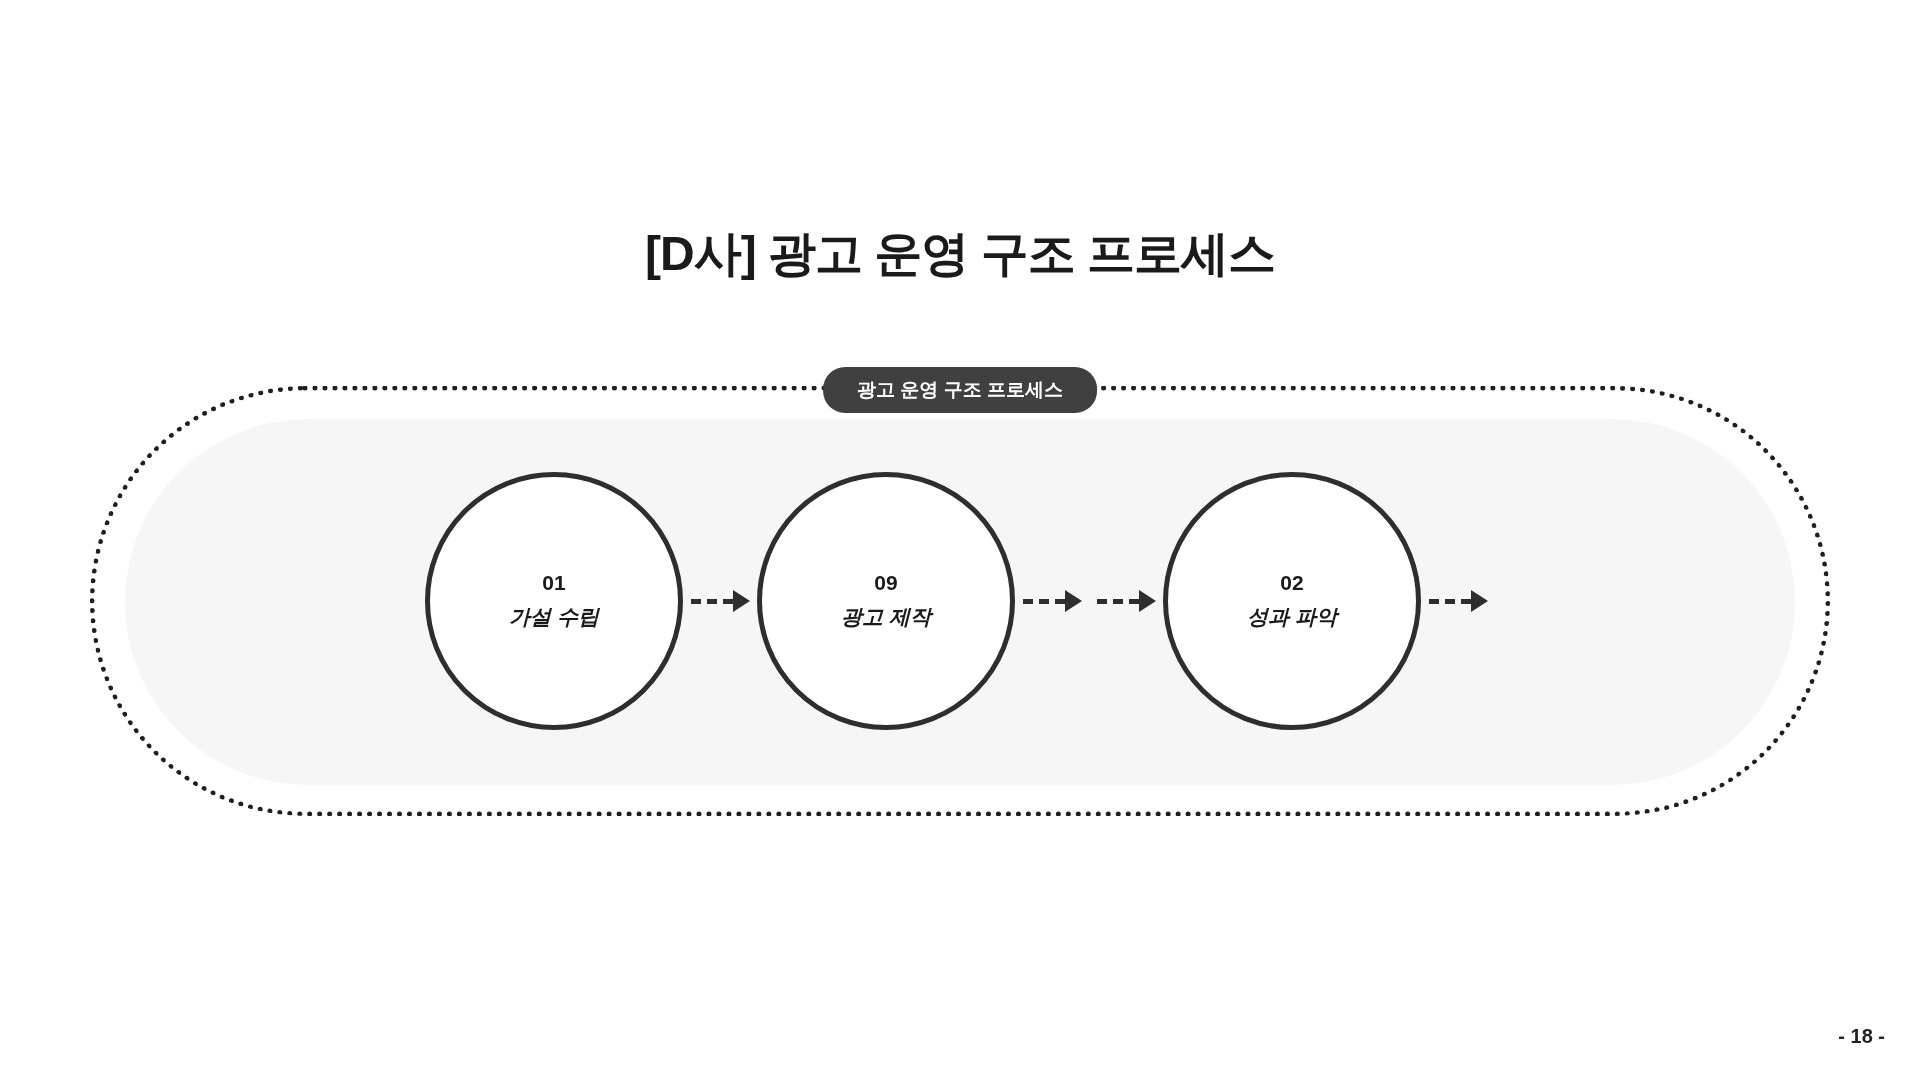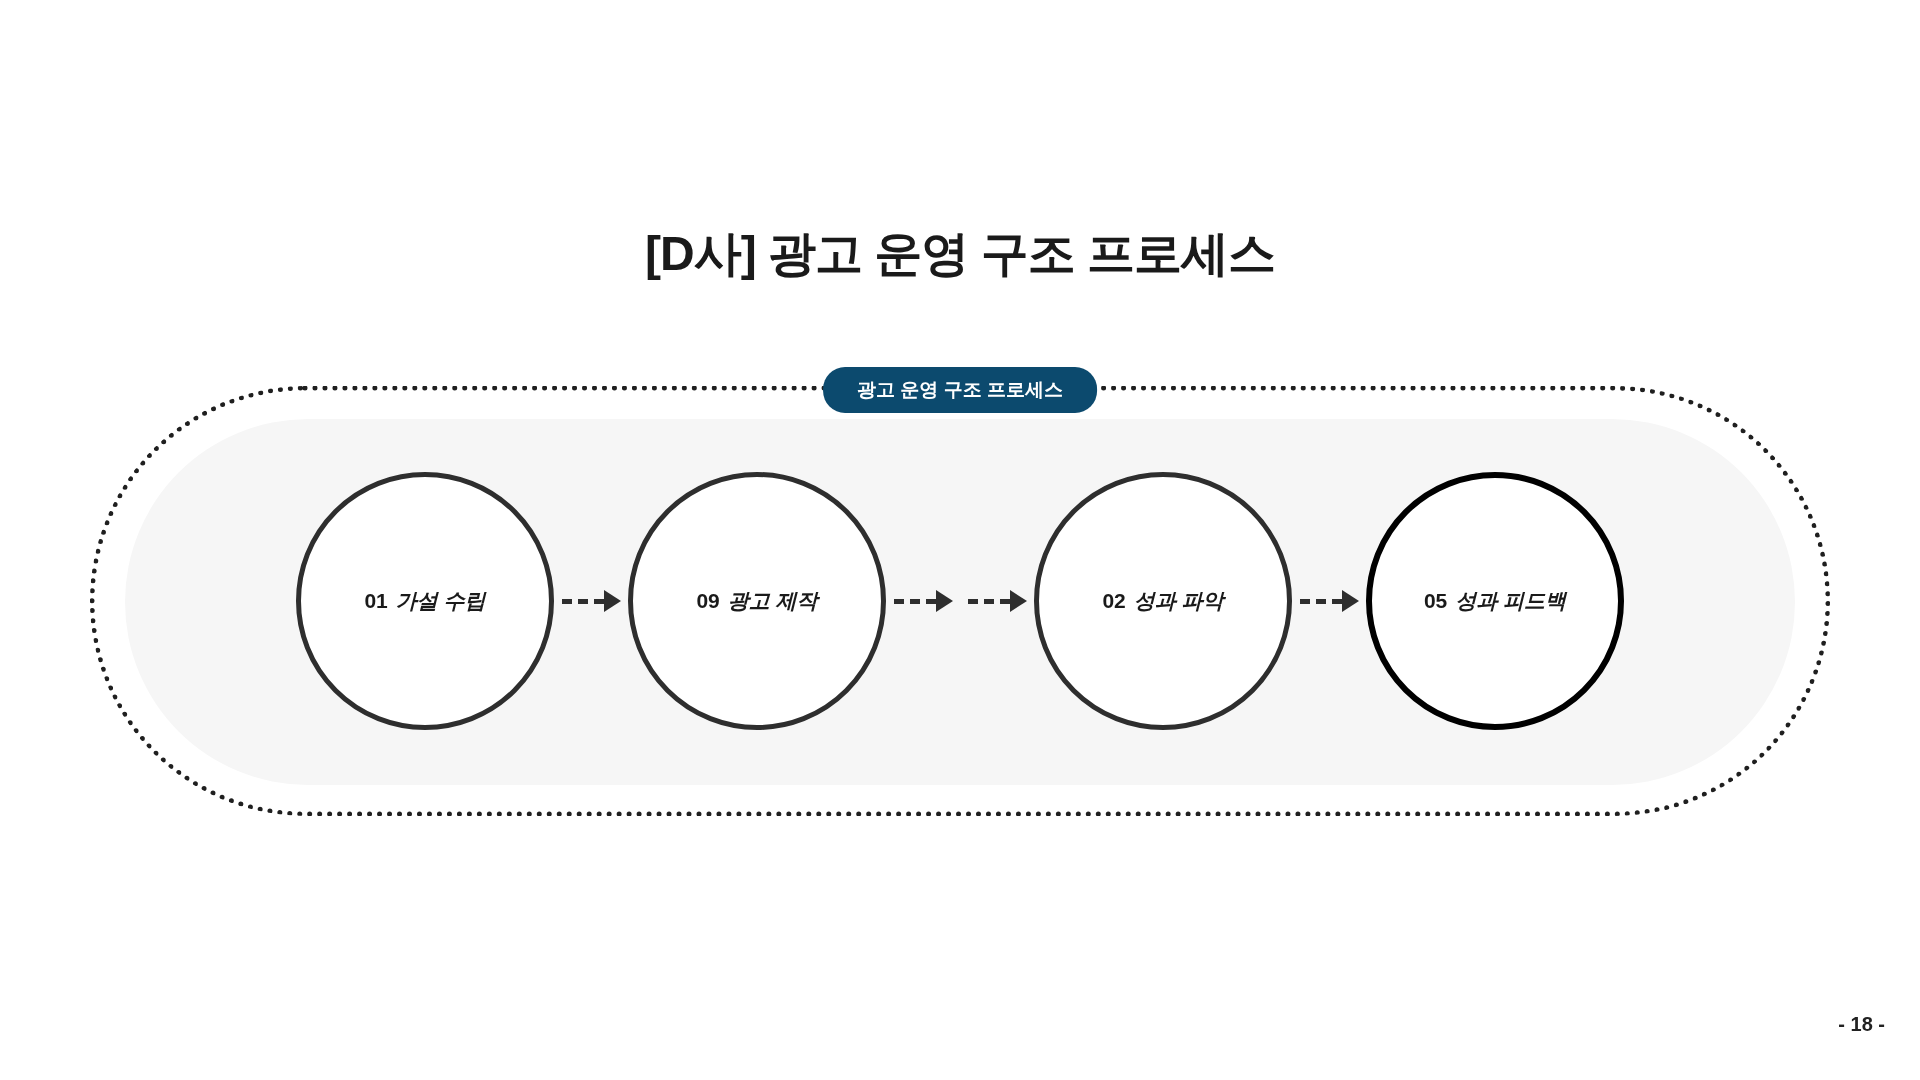--- a/index.html
+++ b/index.html
@@ -29,21 +29,21 @@
     height: 430px;
     margin: 100px auto 0 auto;
     border: 5px dotted #1f1f1f;
     border-radius: 220px;
   }
   .process-pill {
     position: absolute;
     top: -24px;
     left: 50%;
     transform: translateX(-50%);
-    background: #0c4a6e;
+    background: #404040;
     color: #ffffff;
     font-size: 19px;
     font-weight: 700;
     padding: 10px 34px;
     border-radius: 22px;
     white-space: nowrap;
     z-index: 3;
   }
   .process-panel {
     position: absolute;
@@ -65,21 +65,21 @@
     justify-content: center;
     z-index: 2;
   }
   .step-circle {
     width: 258px;
     height: 258px;
     border-radius: 50%;
     background: #ffffff;
     border: 5px solid #2e2e2e;
     display: flex;
-    flex-direction: row;
+    flex-direction: column;
     align-items: center;
     justify-content: center;
     gap: 8px;
     flex: 0 0 auto;
   }
   .step-circle.final {
     border: 6px solid #000000;
   }
   .step-number {
     font-size: 21px;
@@ -109,21 +109,21 @@
     display: block;
     width: 0;
     height: 0;
     border-top: 11px solid transparent;
     border-bottom: 11px solid transparent;
     border-left: 17px solid #2e2e2e;
   }
   .page-number {
     position: absolute;
     right: 35px;
-    bottom: 44px;
+    bottom: 32px;
     font-size: 20px;
     font-weight: 600;
     color: #222222;
   }
 </style>
 </head>
 <body>
 
 <div class="slide">
 
@@ -166,23 +166,19 @@
       <div class="step-circle">
         <div class="step-number">02</div>
         <div class="step-label">성과 파악</div>
       </div>
 
       <div class="arrow">
         <span class="dash"></span>
         <span class="head"></span>
       </div>
 
-      <div class="step-circle final">
-        <div class="step-number">05</div>
-        <div class="step-label">성과 피드백</div>
-      </div>
 
     </div>
   </div>
 
   <div class="page-number">- 18 -</div>
 
 </div>
 
 </body></html>

